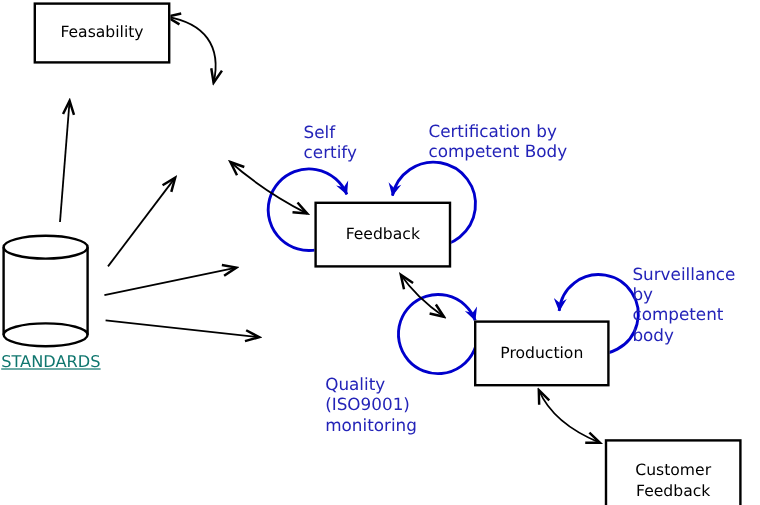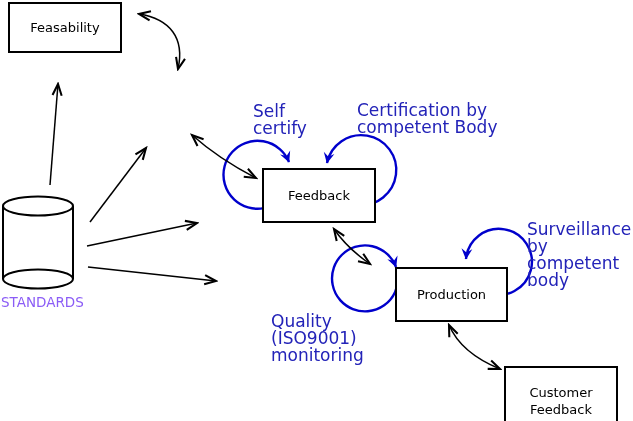--- a/index.html
+++ b/index.html
@@ -7,24 +7,24 @@
     position:relative;width:633px;height:421px;background:#ffffff;
     font-family:"DejaVu Sans", sans-serif;overflow:hidden;
   }
   .stage svg{position:absolute;left:0;top:0;}
   .box{
     position:absolute;background:#ffffff;border:2px solid #000000;
     box-sizing:border-box;display:flex;align-items:center;justify-content:center;
     font-size:13px;color:#000000;text-align:center;white-space:pre-line;line-height:17px;
   }
   .note{
-    position:absolute;color:#2323b8;font-size:17px;line-height:17px;white-space:pre-line;
+    position:absolute;color:#2323b8;font-size:14px;line-height:17px;white-space:pre-line;
   }
   .ds-label{
-    position:absolute;color:#8b5cf6;font-size:13.5px;white-space:nowrap;
+    position:absolute;color:#0f766e;font-size:13.5px;white-space:nowrap;text-decoration:underline;
   }
 </style>
 </head>
 <body>
 
 <div class="stage">
 
   <svg width="633" height="421" viewBox="0 0 633 421">
     <defs>
       <marker id="ah-end" markerUnits="userSpaceOnUse" markerWidth="16" markerHeight="14" viewBox="0 0 14 12" refX="12" refY="6" orient="auto">
@@ -54,21 +54,21 @@
     <path d="M 90,222 L 146,148" fill="none" stroke="#000000" stroke-width="1.5" marker-end="url(#ah-end)"></path>
     <path d="M 87,246 L 197,223" fill="none" stroke="#000000" stroke-width="1.5" marker-end="url(#ah-end)"></path>
     <path d="M 88,267 L 216,281" fill="none" stroke="#000000" stroke-width="1.5" marker-end="url(#ah-end)"></path>
 
     <path d="M 139,14 C 170,19 185,38 178,69" fill="none" stroke="#000000" stroke-width="1.5" marker-start="url(#ah-start)" marker-end="url(#ah-end)"></path>
     <path d="M 192,135 Q 219,159 256,178" fill="none" stroke="#000000" stroke-width="1.5" marker-start="url(#ah-start)" marker-end="url(#ah-end)"></path>
     <path d="M 334,229 Q 347,248 370,264" fill="none" stroke="#000000" stroke-width="1.5" marker-start="url(#ah-start)" marker-end="url(#ah-end)"></path>
     <path d="M 449,325 Q 461,353 500,369" fill="none" stroke="#000000" stroke-width="1.5" marker-start="url(#ah-start)" marker-end="url(#ah-end)"></path>
   </svg>
 
-  <div class="box" style="left:8px;top:2px;width:114px;height:51px">
+  <div class="box" style="left:28px;top:2px;width:114px;height:51px">
     <span>Feasability</span>
   </div>
   <div class="box" style="left:262px;top:168px;width:114px;height:55px">
     <span>Feedback</span>
   </div>
   <div class="box" style="left:395px;top:267px;width:113px;height:55px">
     <span>Production</span>
   </div>
   <div class="box" style="left:504px;top:366px;width:114px;height:69px">
     <span>Customer

